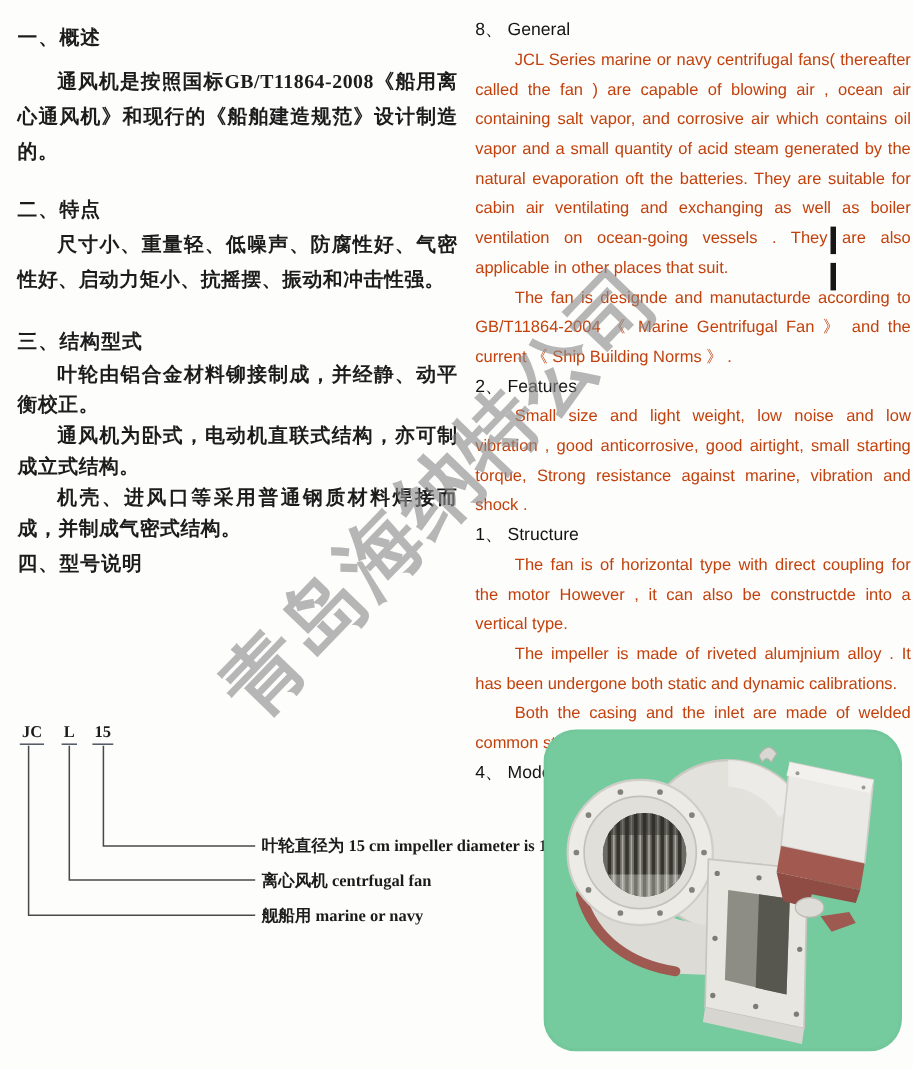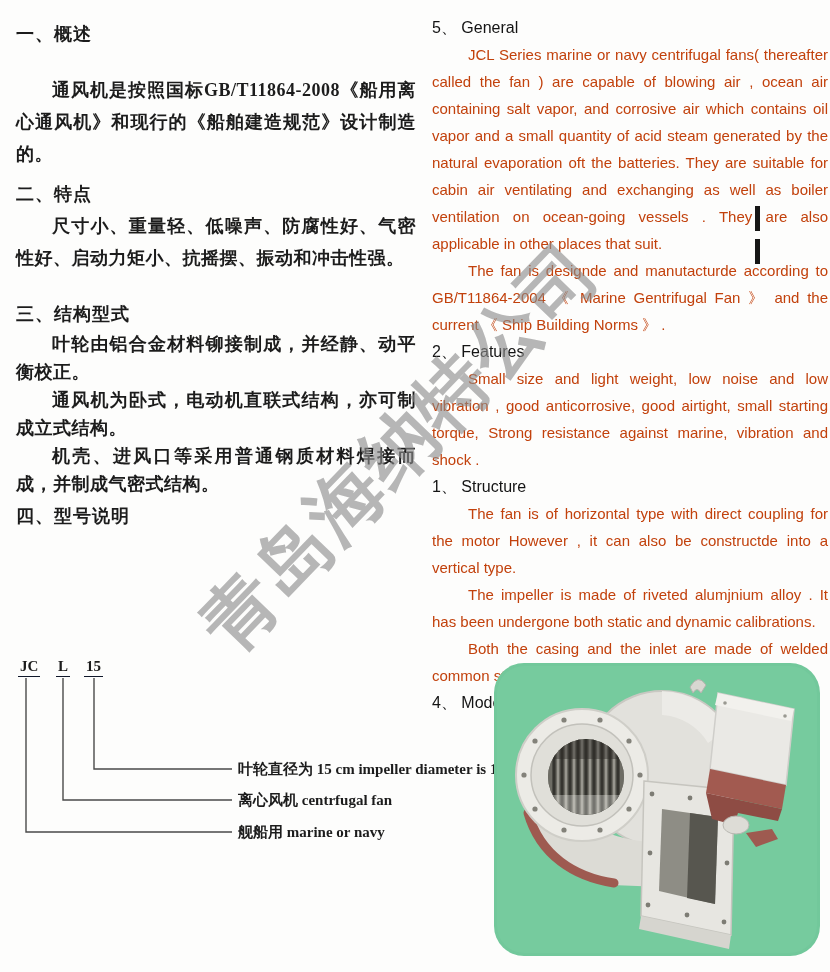--- a/index.html
+++ b/index.html
@@ -6,21 +6,21 @@
   body{width:830px;height:972px;background:#fdfdfc;overflow:hidden;}
   .page{position:relative;width:760px;height:972px;background:#fdfdfc;
         font-family:"Liberation Serif","DejaVu Serif",serif;color:#1c1c1c;}
 
   
   .col-left{position:absolute;left:16px;top:18px;width:400px;}
   .cn-h{font-size:18px;font-weight:700;line-height:32px;letter-spacing:1px;}
   .cn-p{font-size:18px;font-weight:700;line-height:32px;text-align:justify;
         text-indent:2em;letter-spacing:0.5px;margin:0;}
   .cn-p.tight{line-height:28px;}
-  .mt20{margin-top:24px;} .mt12{margin-top:8px;} .mt24{margin-top:24px;}
+  .mt20{margin-top:8px;} .mt12{margin-top:20px;} .mt24{margin-top:24px;}
   .mt2{margin-top:2px;}
 
   
   .col-right{position:absolute;left:432px;top:14px;width:396px;
         font-family:"Liberation Sans","DejaVu Sans",sans-serif;}
   .en-h{font-size:16px;line-height:27px;color:#141414;}
   .en-p{font-size:15px;line-height:27px;text-align:justify;
         text-indent:2.4em;margin:0;color:#c2410c;}
 
   
@@ -62,21 +62,21 @@
 
     <div class="cn-h mt24">三、结构型式</div>
     <p class="cn-p tight">叶轮由铝合金材料铆接制成，并经静、动平衡校正。</p>
     <p class="cn-p tight">通风机为卧式，电动机直联式结构，亦可制成立式结构。</p>
     <p class="cn-p tight">机壳、进风口等采用普通钢质材料焊接而成，并制成气密式结构。</p>
 
     <div class="cn-h mt2">四、型号说明</div>
   </div>
 
   <div class="col-right">
-    <div class="en-h">5、 General</div>
+    <div class="en-h">8、 General</div>
     <p class="en-p">JCL Series marine or navy centrifugal fans( thereafter called the fan ) are capable of blowing air , ocean air containing salt vapor, and corrosive air which contains oil vapor and a small quantity of acid steam generated by the natural evaporation oft the batteries. They are suitable for cabin air ventilating and exchanging as well as boiler ventilation on ocean-going vessels . They are also applicable in other places that suit.</p>
     <p class="en-p">The fan is designde and manutacturde according to GB/T11864-2004 《 Marine Gentrifugal Fan 》 and the current 《 Ship Building Norms 》 .</p>
 
     <div class="en-h">2、 Features</div>
     <p class="en-p">Small size and light weight, low noise and low vibration , good anticorrosive, good airtight, small starting torque, Strong resistance against marine, vibration and shock .</p>
 
     <div class="en-h">1、 Structure</div>
     <p class="en-p">The fan is of horizontal type with direct coupling for the motor However , it can also be constructde into a vertical type.</p>
     <p class="en-p">The impeller is made of riveted alumjnium alloy . It has been undergone both static and dynamic calibrations.</p>
     <p class="en-p">Both the casing and the inlet are made of welded common steel with airtight structure.</p>

